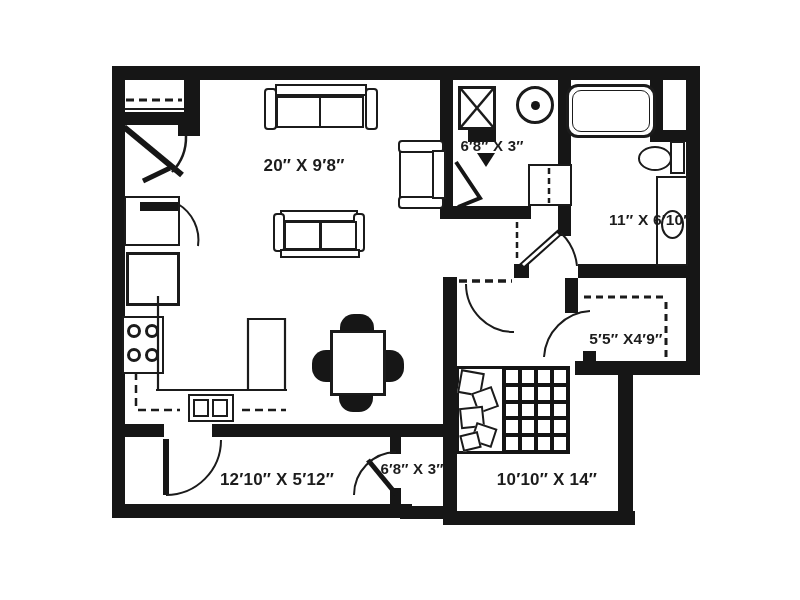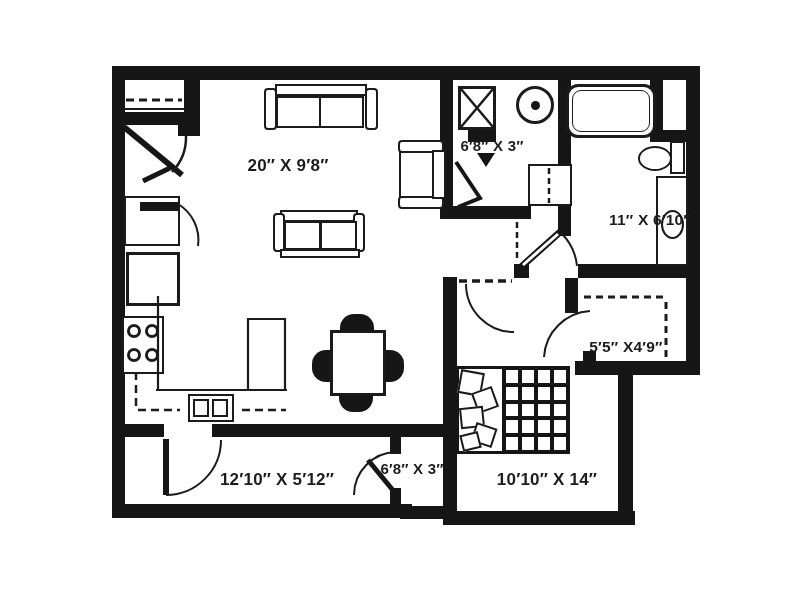--- a/index.html
+++ b/index.html
@@ -176,20 +176,20 @@
       <line x1="521" y1="267" x2="560" y2="232" stroke-width="7" stroke="#161616"></line>
       <line x1="523" y1="265" x2="558" y2="234" stroke-width="3" stroke="#ffffff"></line>
       <path d="M 561,233 A 53,53 0 0 1 577,266" stroke-width="2"></path>
 
       <path d="M 590,311 A 49,49 0 0 0 544,357" stroke-width="2"></path>
       <line x1="584" y1="297" x2="668" y2="297" stroke-width="3" stroke-dasharray="7,5"></line>
       <line x1="666" y1="302" x2="666" y2="358" stroke-width="3" stroke-dasharray="7,5"></line>
     </g>
   </svg>
 
-  <div class="lbl big" style="left:288px;top:166px;">20″ X 9′8″</div>
+  <div class="lbl big" style="left:304px;top:166px;">20″ X 9′8″</div>
   <div class="lbl sm" style="left:492px;top:145px;">6′8″ X 3″</div>
   <div class="lbl mid" style="left:622px;top:220px;margin-left:28px;">11″ X 6′10″</div>
-  <div class="lbl mid" style="left:626px;top:339px;margin-top:8px;">5′5″ X4′9″</div>
+  <div class="lbl mid" style="left:626px;top:339px;">5′5″ X4′9″</div>
   <div class="lbl sm" style="left:412px;top:468px;">6′8″ X 3″</div>
   <div class="lbl big" style="left:277px;top:480px;">12′10″ X 5′12″</div>
   <div class="lbl big" style="left:547px;top:480px;">10′10″ X 14″</div>
 </div>
 
 </body></html>

